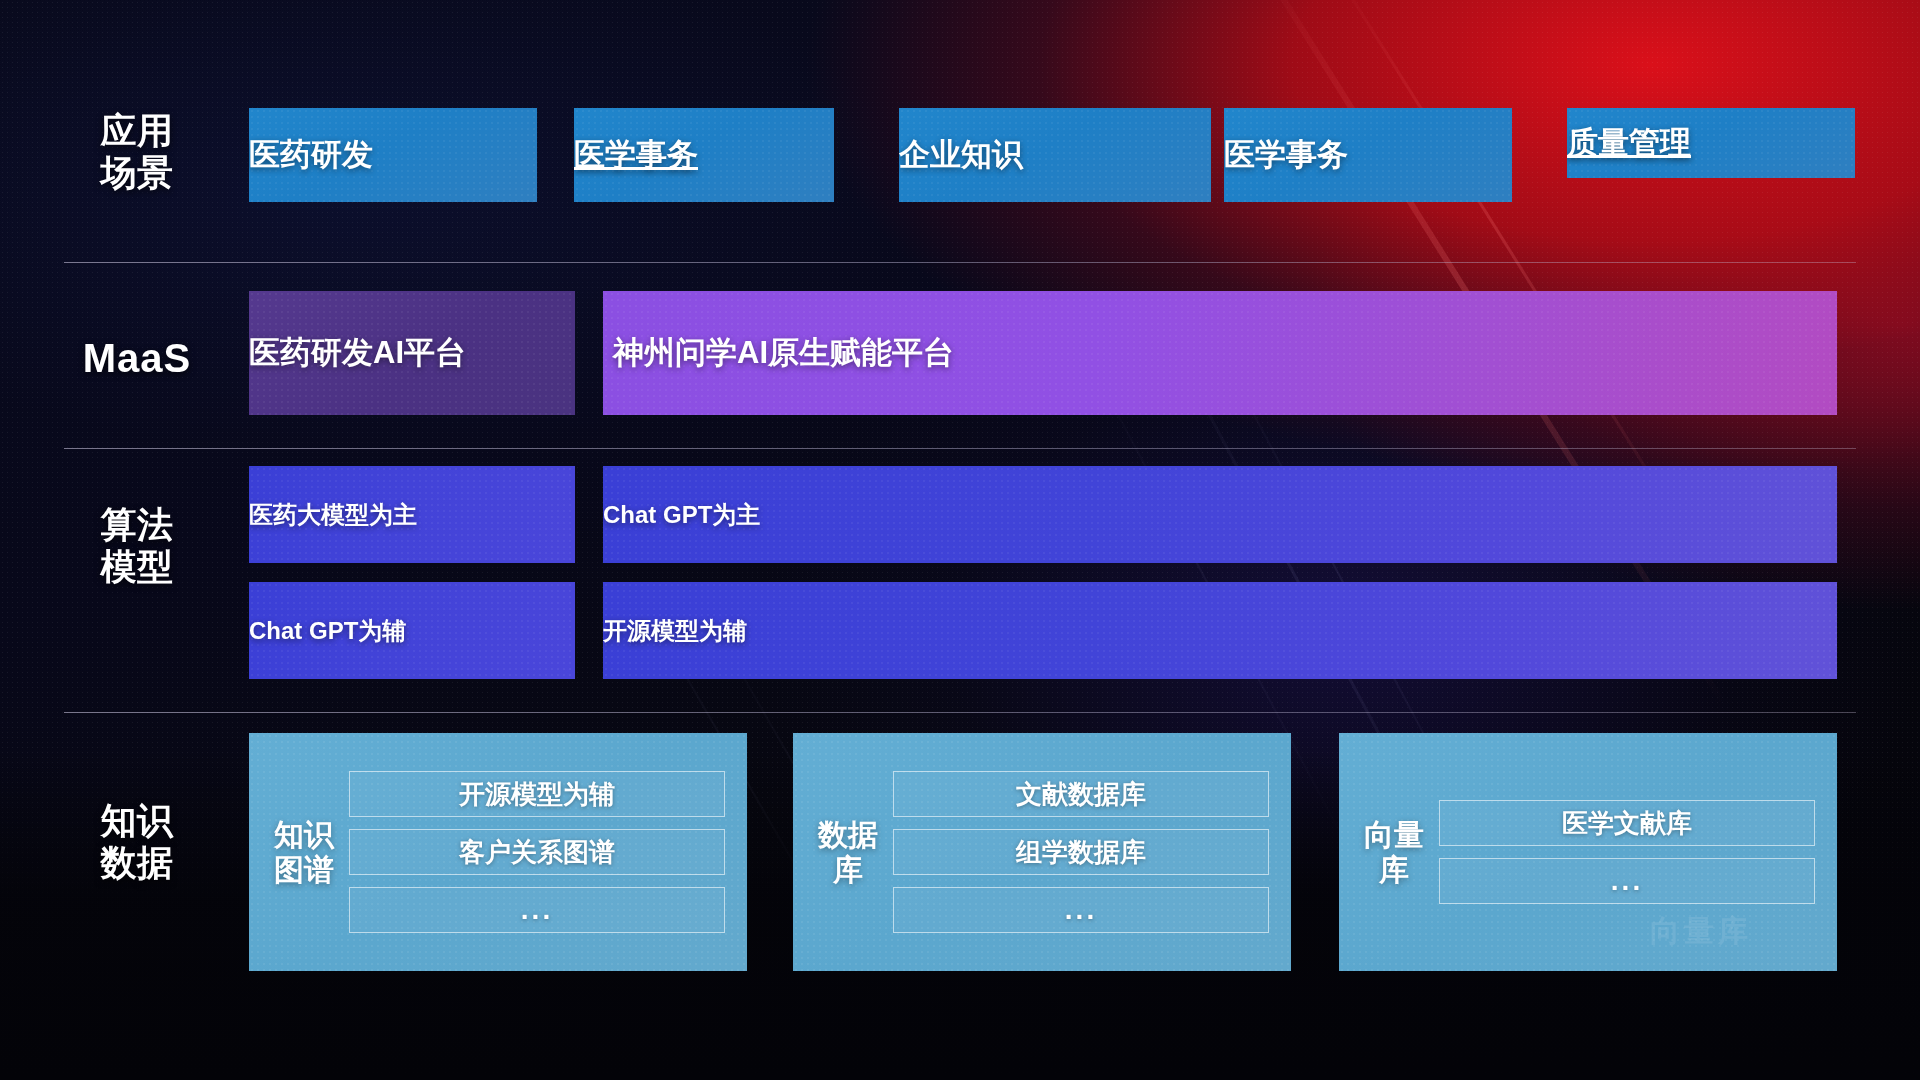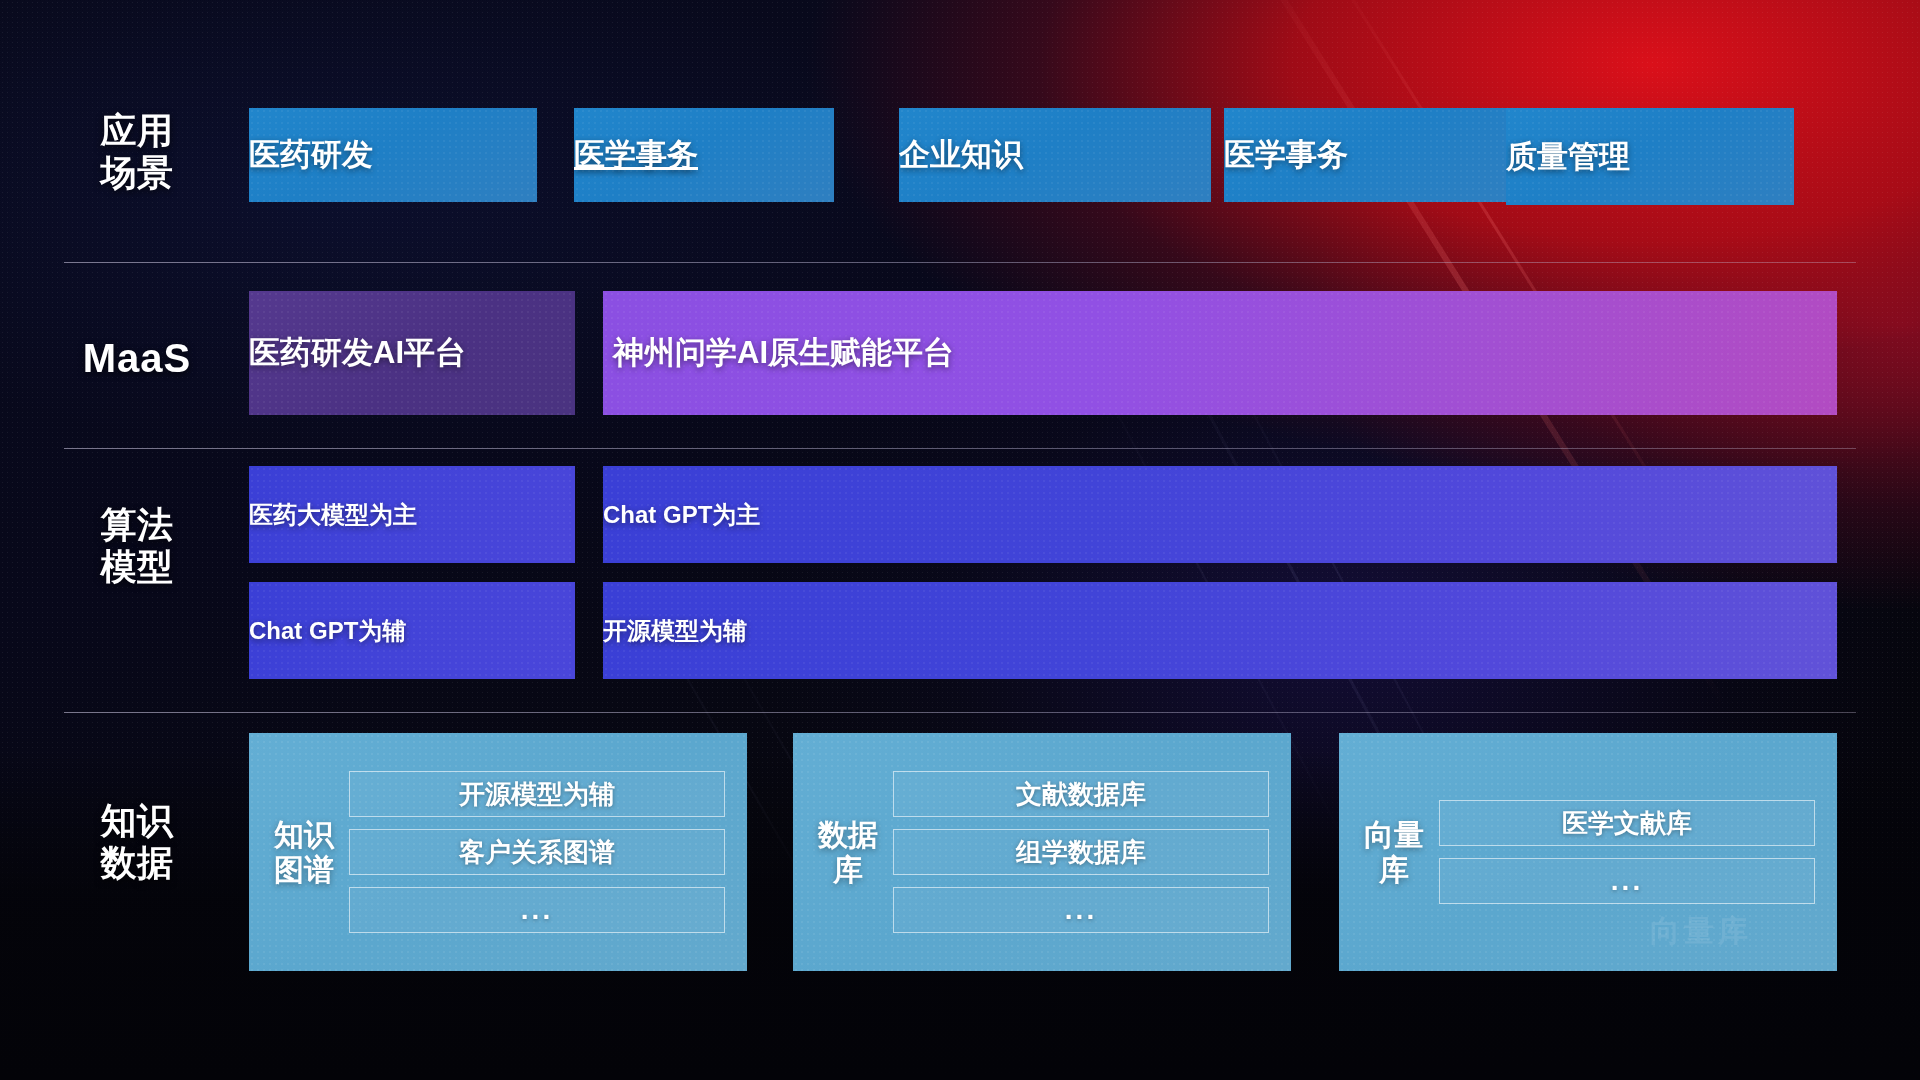--- a/index.html
+++ b/index.html
@@ -129,21 +129,21 @@
   </div>
   <div class="box app-box" style="left:574px; top:108px; width:260px; height:94px;text-decoration:underline;">
     <span>医学事务</span>
   </div>
   <div class="box app-box" style="left:899px; top:108px; width:312px; height:94px;">
     <span>企业知识</span>
   </div>
   <div class="box app-box" style="left:1224px; top:108px; width:288px; height:94px;">
     <span>医学事务</span>
   </div>
-  <div class="box app-box" style="left:1506px; top:108px; width:288px; height:97px;">
+  <div class="box app-box" style="left:1567px; top:108px; width:288px; height:70px;text-decoration:underline;">
     <span>质量管理</span>
   </div>
 
   <div class="divider" style="top:262px;"></div>
 
   <div class="rowlabel en" style="left:64px; top:335px;">MaaS</div>
 
   <div class="box maas-left" style="left:249px; top:291px; width:326px; height:124px;">
     <span>医药研发AI平台</span>
   </div>

